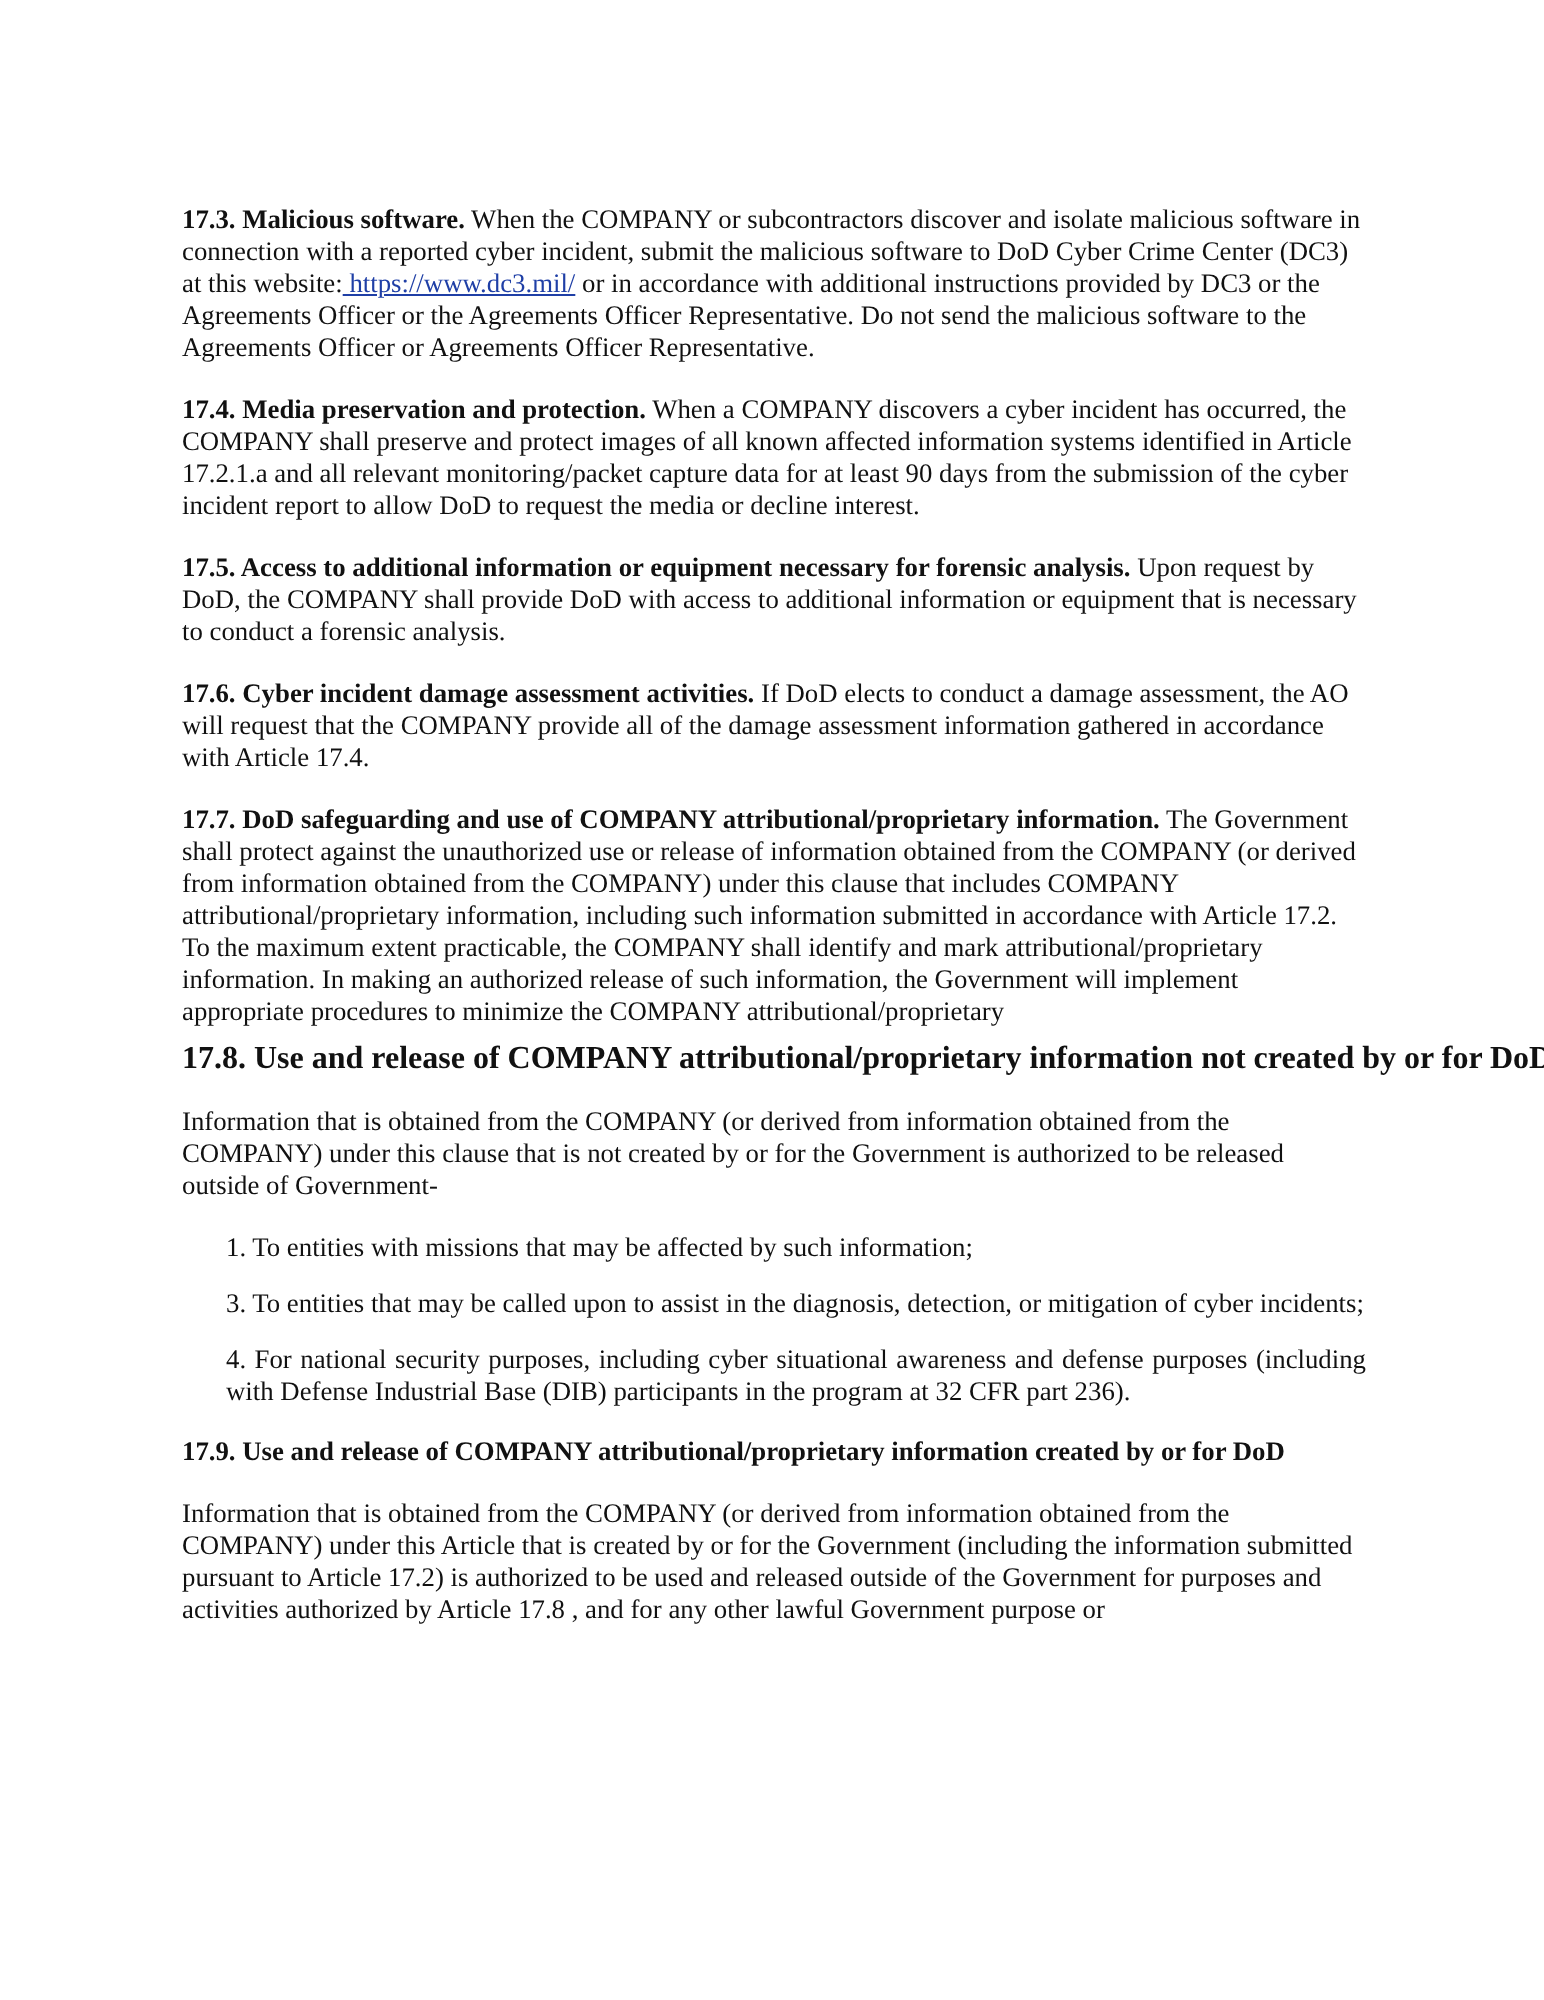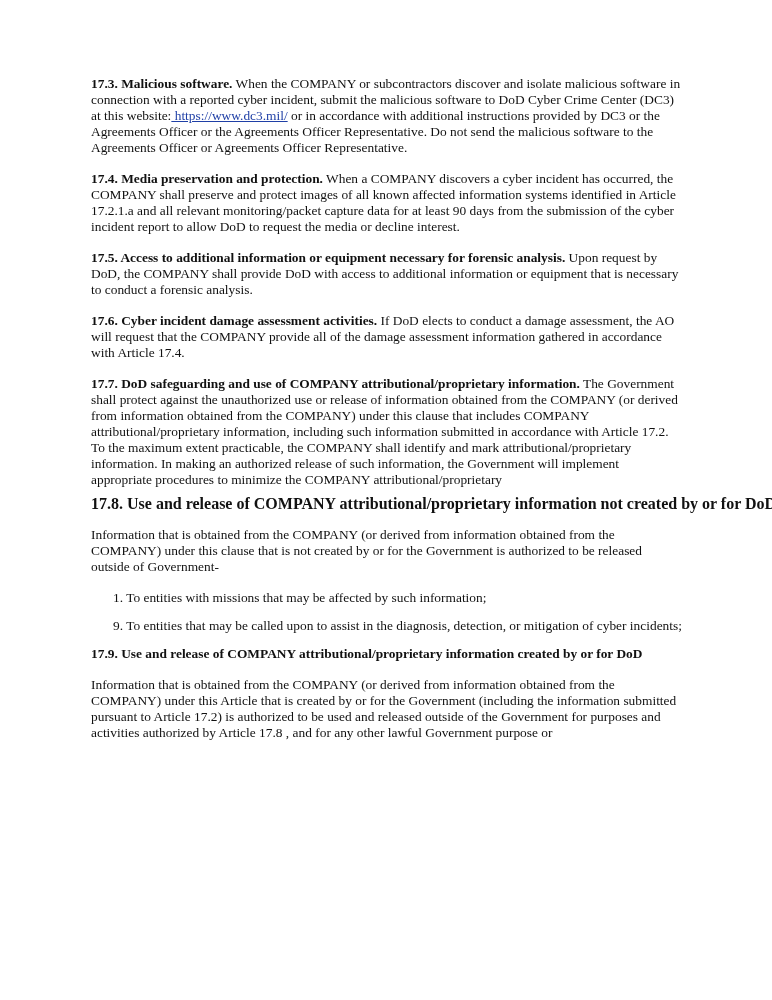--- a/index.html
+++ b/index.html
@@ -11,21 +11,21 @@
       width: 772px;
       height: 1000px;
       position: relative;
       overflow: hidden;
       font-family: "Liberation Serif", "DejaVu Serif", serif;
       color: #111111;
     }
     .page {
       position: absolute;
       left: 91px;
-      top: 76px;
+      top: 102px;
       width: 592px;
       font-size: 13.4px;
       line-height: 16px;
     }
     .para {
       margin: 0 0 15px 0;
     }
     .para b { font-weight: bold; }
     .small {
       font-size: 11.6px;
@@ -68,19 +68,20 @@
 
   <p class="para" style="margin-bottom:8px;">
     <b>17.7.  DoD safeguarding and use of COMPANY attributional/proprietary information.</b><span> The Government shall protect against the unauthorized use or release of information obtained from the COMPANY (or derived from information obtained from the COMPANY) under this clause that includes COMPANY attributional/proprietary information, including such information submitted in accordance with Article 17.2. To the maximum extent practicable, the COMPANY shall identify and mark attributional/proprietary information. In making an authorized release of such information, the Government will implement appropriate procedures to minimize the COMPANY attributional/proprietary</span><br>
   </p>
 
   <p class="heading" style="font-size:16px;">17.8.  Use and release of COMPANY attributional/proprietary information not created by or for DoD</p>
 
   <p class="para">Information that is obtained from the COMPANY (or derived from information obtained from the COMPANY) under this clause that is not created by or for the Government is authorized to be released outside of Government-</p>
 
   <p class="list-item">1. To entities with missions that may be affected by such information;</p>
-  <p class="list-item">9. To entities that may be called upon to assist in the diagnosis, detection, or mitigation of cyber incidents;</p>
+  <p class="list-item">3. To entities that may be called upon to assist in the diagnosis, detection, or mitigation of cyber incidents;</p>
+  <p class="list-item" style="margin-bottom:14px;">4. For national security purposes, including cyber situational awareness and defense purposes (including with Defense Industrial Base (DIB) participants in the program at 32 CFR part 236).</p>
 
   <p class="heading">17.9. Use and release of COMPANY attributional/proprietary information created by or for DoD</p>
 
   <p class="para">Information that is obtained from the COMPANY (or derived from information obtained from the COMPANY) under this Article that is created by or for the Government (including the information submitted pursuant to Article 17.2) is authorized to be used and released outside of the Government for purposes and activities authorized by Article 17.8 , and for any other lawful Government purpose or</p>
 
 </div>
 
 </body></html>

